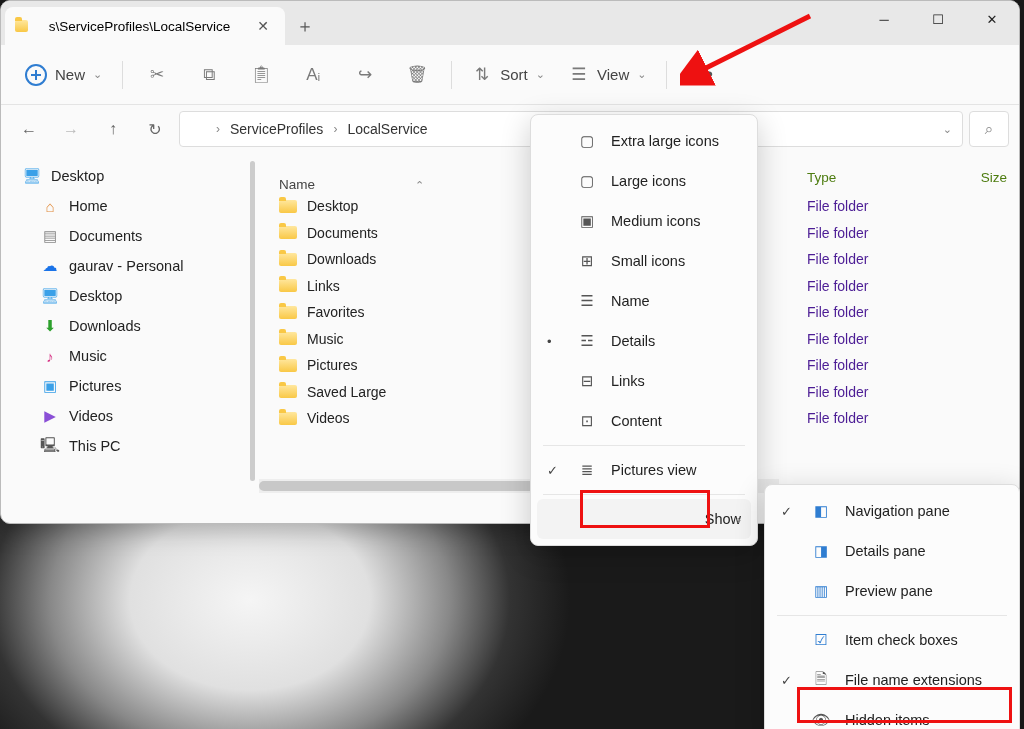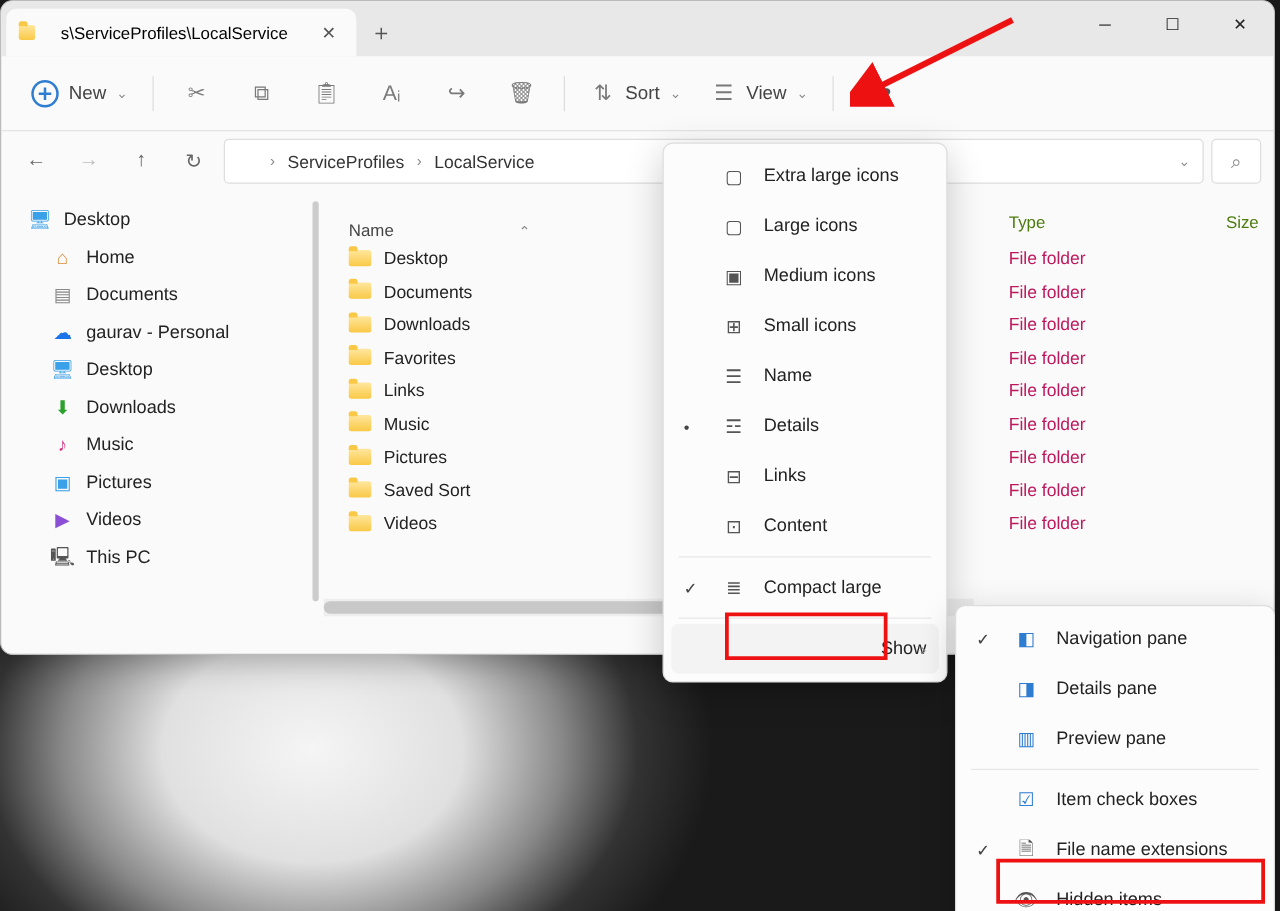--- a/index.html
+++ b/index.html
@@ -39,21 +39,21 @@
   .ic-sm{width:18px;height:18px;display:flex;align-items:center;justify-content:center;font-size:15px;}
   .folder-sm{width:18px;height:13px;background:linear-gradient(#ffe79e,#f9c846);border-radius:2px;position:relative;}
   .folder-sm::before{content:"";position:absolute;top:-3px;left:0;width:7px;height:4px;background:#f9c846;border-radius:2px 2px 0 0;}
   .main{flex:1;display:flex;position:relative;}
   .col{padding:8px 12px 0 20px;}
   .col-hdr{display:flex;height:32px;align-items:flex-end;font-size:13.5px;color:#444;border-bottom:1px solid transparent;}
   .name-col{width:255px;}
   .sort-chev{margin-left:100px;color:#888;font-size:11px;}
   .row{height:26.5px;display:flex;align-items:center;gap:10px;font-size:14px;color:#222;}
   .type-col{width:230px;padding-left:18px;}
-  .type-row{height:26.5px;display:flex;align-items:center;font-size:14px;color:#be185d;}
+  .type-row{height:26.5px;display:flex;align-items:center;font-size:14px;color:#4c1d95;}
   .type-hdr{display:flex;justify-content:space-between;height:32px;align-items:center;font-size:13.5px;color:#4d7c0f;}
   .file-ic{width:14px;height:18px;border:1.5px solid #888;border-radius:2px;position:relative;background:#fff;}
   .file-ic::before{content:"";position:absolute;top:-1px;right:-1px;width:5px;height:5px;background:#fafafa;border-left:1.5px solid #888;border-bottom:1.5px solid #888;}
   .status{height:30px;display:flex;align-items:center;padding:0 12px;font-size:13px;color:#555;border-top:1px solid #eee;}
   .main-scroll{position:absolute;left:0;bottom:0;height:14px;right:240px;background:#eee;}
   .main-scroll::before{content:"";position:absolute;left:0;top:2px;bottom:2px;width:55%;background:#c8c8c8;border-radius:5px;}
   .menu{position:absolute;background:#fcfcfc;border:1px solid #ddd;border-radius:8px;box-shadow:0 8px 30px rgba(0,0,0,.2);padding:6px;z-index:10;}
   .view-menu{top:114px;left:530px;width:228px;}
   .show-menu{top:484px;left:764px;width:256px;}
   .mitem{height:40px;display:flex;align-items:center;padding:0 10px;border-radius:6px;font-size:14.5px;color:#222;gap:14px;position:relative;}
@@ -204,37 +204,37 @@
         <div class="row">
             <span class="folder-sm"></span>
             <span>Documents</span>
           </div>
         <div class="row">
             <span class="folder-sm"></span>
             <span>Downloads</span>
           </div>
         <div class="row">
             <span class="folder-sm"></span>
+            <span>Links</span>
+          </div>
+        <div class="row">
+            <span class="folder-sm"></span>
             <span>Favorites</span>
           </div>
         <div class="row">
             <span class="folder-sm"></span>
-            <span>Links</span>
-          </div>
-        <div class="row">
-            <span class="folder-sm"></span>
             <span>Music</span>
           </div>
         <div class="row">
             <span class="folder-sm"></span>
             <span>Pictures</span>
           </div>
         <div class="row">
             <span class="folder-sm"></span>
-            <span>Saved Sort</span>
+            <span>Saved Large</span>
           </div>
         <div class="row">
             <span class="folder-sm"></span>
             <span>Videos</span>
           </div>
       </div>
       <div class="col type-col" style="margin-left:auto">
         <div class="type-hdr">
             <span>Type</span>
             <span>Size</span>
@@ -293,21 +293,21 @@
     </div>
   <div class="mitem">
       <span class="check"></span>
       <span class="menu-ic">⊡</span>
       <span>Content</span>
     </div>
   <div class="sep"></div>
   <div class="mitem">
       <span class="check">✓</span>
       <span class="menu-ic">≣</span>
-      <span>Compact large</span>
+      <span>Pictures view</span>
     </div>
   <div class="sep"></div>
   <div class="mitem sel">
       <span class="check"></span>
       <span class="menu-ic"></span>
       <span>Show</span>
       <span class="submenu-arrow">›</span>
     </div>
 </div>
 

